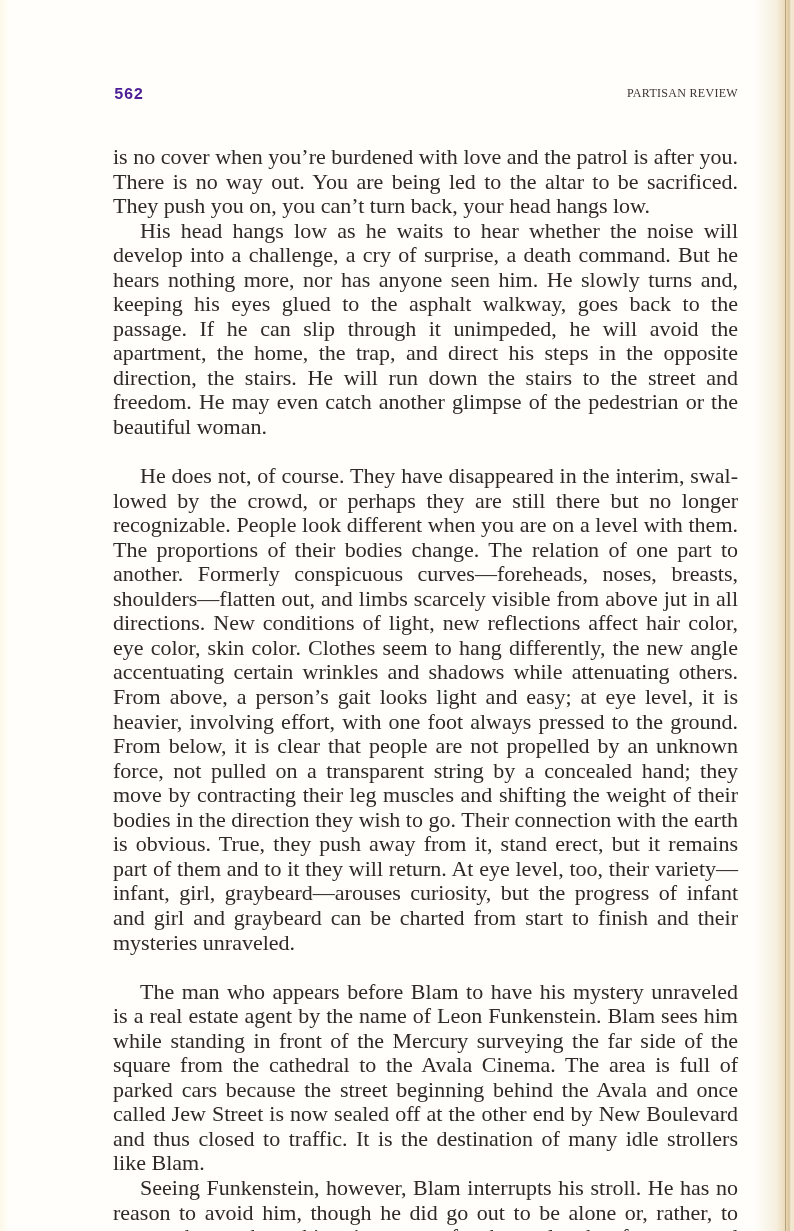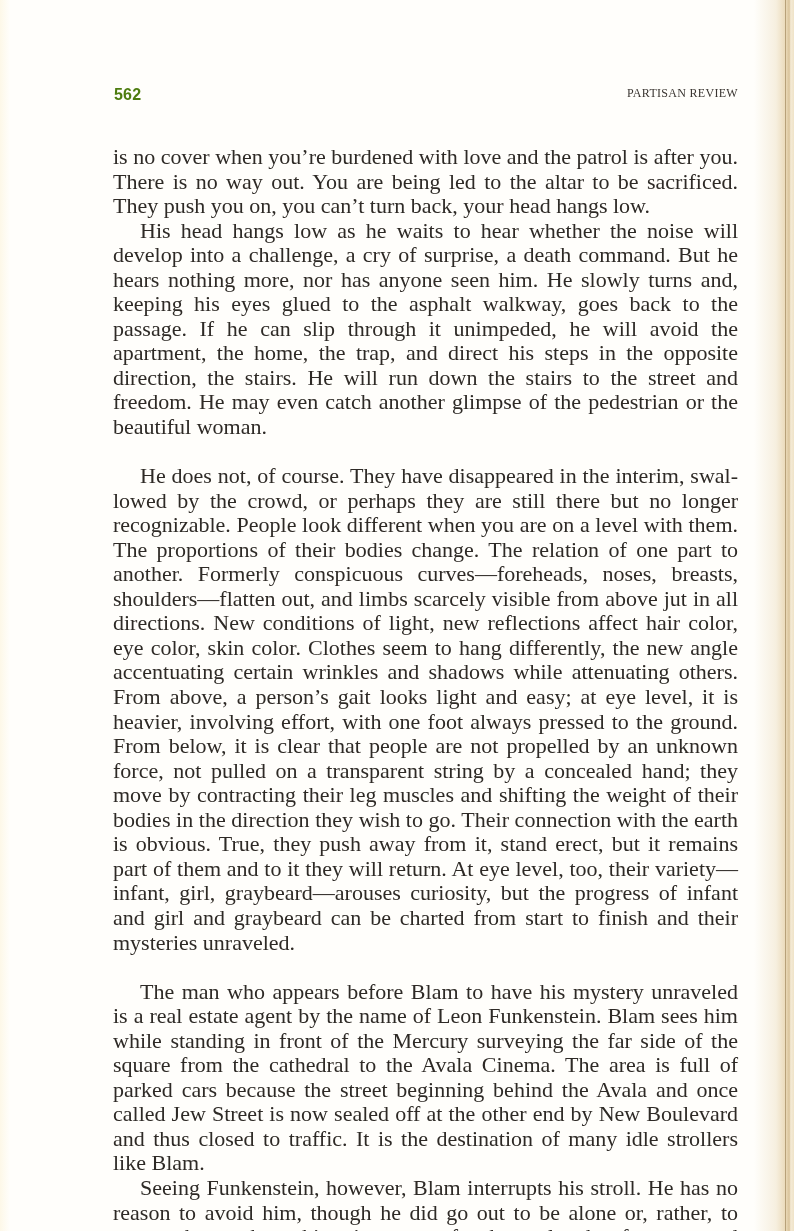--- a/index.html
+++ b/index.html
@@ -42,24 +42,24 @@
       position: absolute;
       top: 86px;
       left: 114px;
       width: 624px;
       height: 24px;
     }
     .page-number {
       position: absolute;
       left: 0;
       top: 0;
-      font-family: Liberation Sans, sans-serif;
+      font-family: Liberation Mono, monospace;
       font-weight: bold;
       font-size: 16px;
-      color: #4d7c0f;
+      color: #4c1d95;
       letter-spacing: 0.2px;
     }
     .journal-title {
       position: absolute;
       right: 0;
       top: 0;
       font-family: "Liberation Serif", serif;
       font-size: 12px;
       color: #3a3531;
       letter-spacing: 0.3px;

